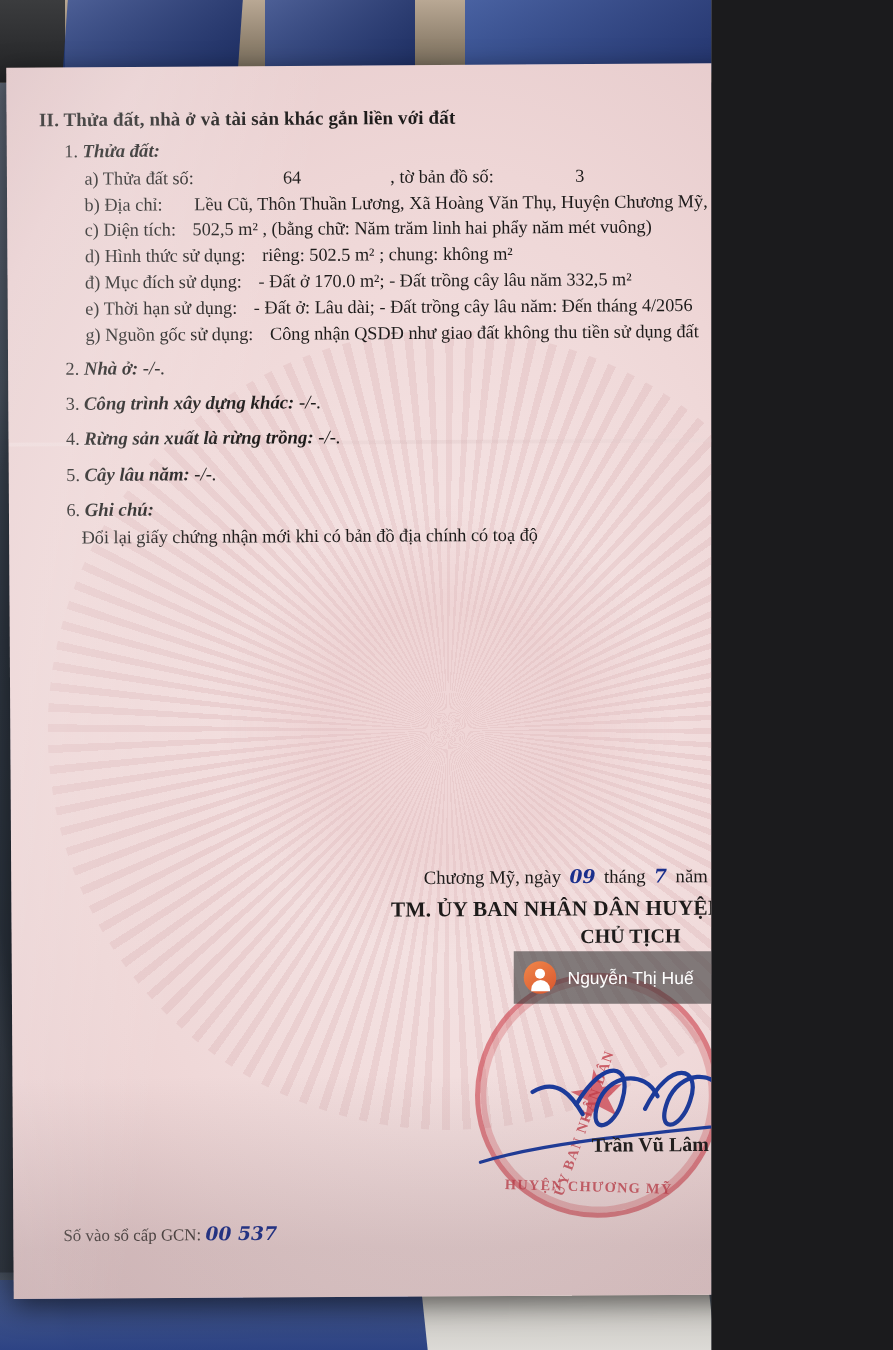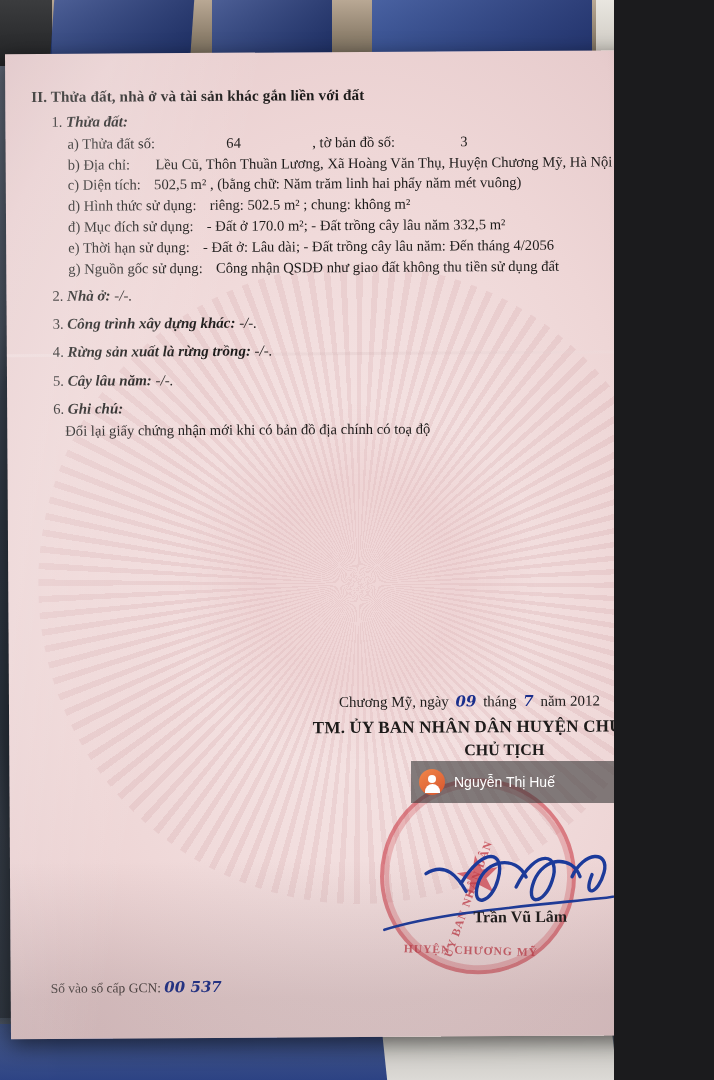--- a/index.html
+++ b/index.html
@@ -6,21 +6,21 @@
   html, body {
     margin: 0; padding: 0;
     width: 714px; height: 1080px;
     background: #1b1b1d;
     font-family: "Liberation Serif", serif;
     overflow: hidden;
   }
 
   #page {
     position: relative;
-    width: 614px;
+    width: 569px;
     height: 1080px;
     overflow: hidden;
     background: #2b2f36;
   }
 
   
   .backdrop {
     position: absolute; inset: 0;
     background:
       linear-gradient(160deg, #5a6272 0%, #46505f 18%, #2f3742 40%, #1f2630 100%);

